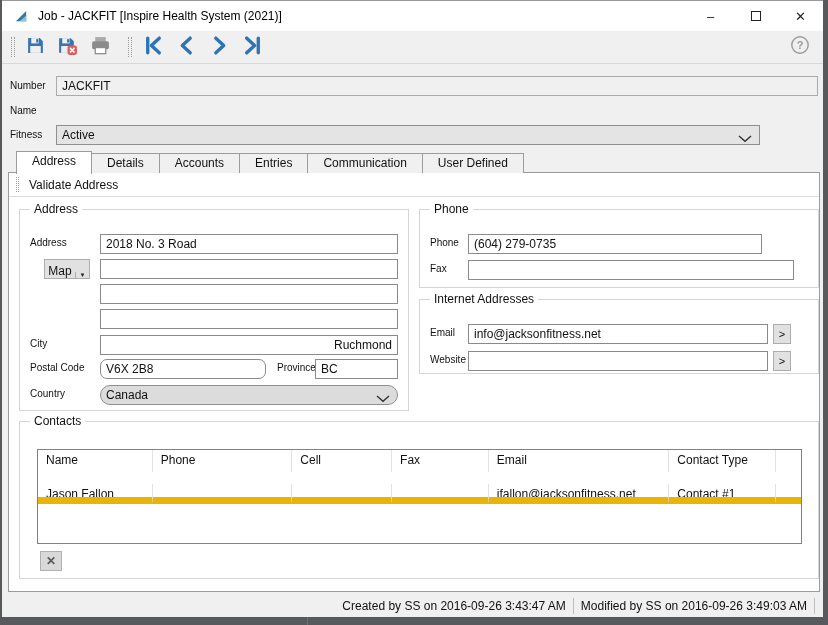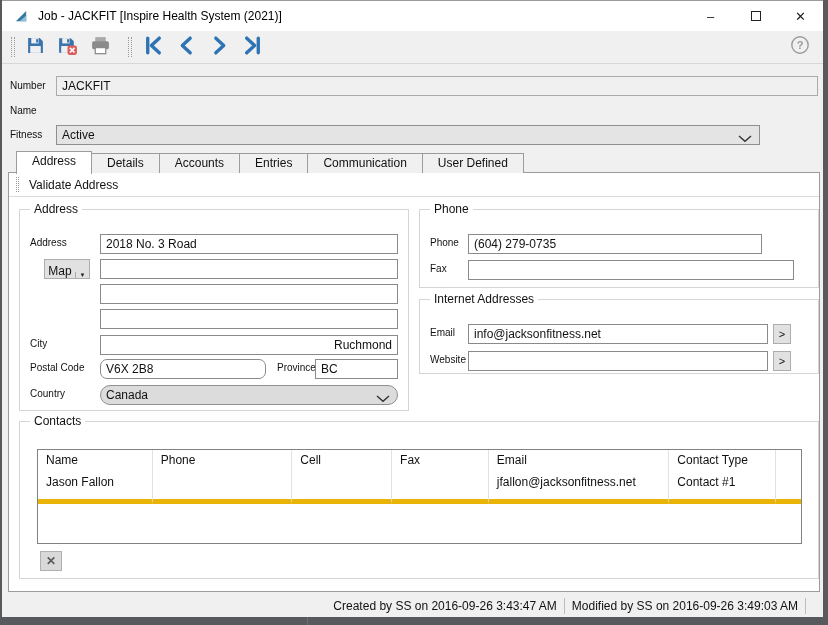--- a/index.html
+++ b/index.html
@@ -51,27 +51,27 @@
 
   .go-btn { position:absolute; width:18px; height:20px; background:#e1e1e1; border:1px solid #adadad; font-size:11px; color:#111; display:flex; align-items:center; justify-content:center; font-family:"Liberation Sans",sans-serif; }
 
   
   .ctable { position:absolute; left:17px; top:27px; width:765px; height:95px; border:1px solid #828282; background:#fff; font-size:12px; color:#111; }
   .trow { display:flex; width:100%; }
   .trow.head { height:22px; }
   .trow.data { height:32px; }
   .tcell { padding:3px 0 0 8px; border-right:1px solid #e2e2e2; overflow:hidden; white-space:nowrap; }
   .tcell.last { border-right:none; }
-  .trow.data .tcell { border-bottom:5px solid #eab308; }
+  .trow.data .tcell { border-bottom:7px solid #eab308;margin-top:12px; }
   .c0{width:115px;} .c1{width:140px;} .c2{width:100px;} .c3{width:97px;} .c4{width:181px;} .c5{width:107px;} .c6{width:25px;}
 
   .x-btn { position:absolute; left:20px; top:129px; width:22px; height:20px; background:#d9d9d9; border:1px solid #b0b0b0; color:#5a5a5a; font-weight:bold; font-size:12px; display:flex; align-items:center; justify-content:center; }
 
   
-  .statusbar { position:absolute; left:0; top:593px; width:100%; height:24px; display:flex; justify-content:flex-end; align-items:center; font-size:12px; color:#111; padding-right:10px; }
+  .statusbar { position:absolute; left:0; top:593px; width:100%; height:24px; display:flex; justify-content:flex-end; align-items:center; font-size:12px; color:#111; padding-right:1px; }
   .sbar-sep { width:1px; height:16px; background:#bdbdbd; margin:0 7px; }
 </style>
 </head>
 <body>
 
 <div class="stage">
   <div class="app">
 
     <div class="titlebar">
       <span class="app-icon">

